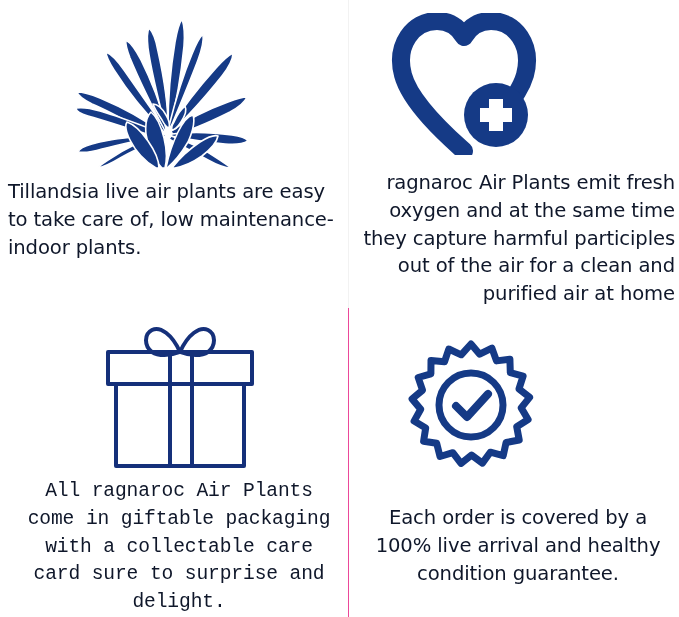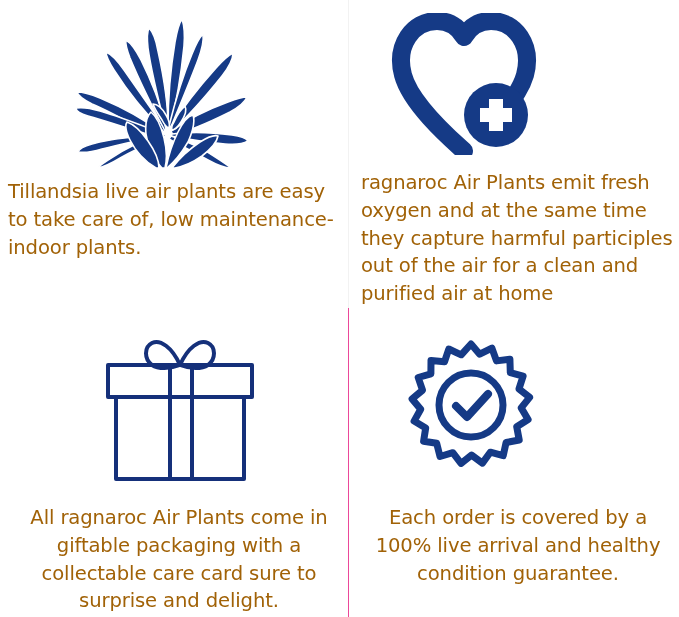--- a/index.html
+++ b/index.html
@@ -24,21 +24,21 @@
   }
   .feature-panel {
     position: relative;
     display: flex;
     flex-direction: column;
     box-sizing: border-box;
     overflow: hidden;
   }
   .panel-plant    { padding: 0 6px 0 4px; }
   .panel-oxygen   { padding: 0 2px 0 12px; border-left: 1px solid #f2f2f2; }
-  .panel-gift     { padding: 0 6px 0 16px; }
+  .panel-gift     { padding: 0 6px 0 16px; font-family: Liberation Mono, monospace; }
   .panel-guarantee{ padding: 0 2px 0 12px; border-left: 1px solid #ec4899; }
 
   .icon-wrap {
     display: flex;
     align-items: center;
     justify-content: center;
     width: 100%;
   }
   .panel-plant .icon-wrap    { height: 178px; }
   .panel-oxygen .icon-wrap   { height: 178px; }
@@ -47,27 +47,27 @@
 
   .panel-plant .icon-wrap    { justify-content: flex-start; padding-left: 72px; }
   .panel-gift .icon-wrap     { justify-content: flex-start; padding-left: 88px; }
   .panel-oxygen .icon-wrap   { justify-content: flex-start; padding-left: 28px; }
   .panel-guarantee .icon-wrap{ justify-content: flex-start; padding-left: 44px; }
 
   .feature-caption {
     font-size: 19.6px;
     line-height: 1.42;
     letter-spacing: -0.12px;
-    color: #a16207;
+    color: #0f172a;
     margin: 0;
     padding: 0;
     white-space: pre-line;
   }
   .panel-plant .feature-caption     { text-align: left;   padding-left: 4px; padding-right: 4px; }
-  .panel-oxygen .feature-caption    { text-align: left; padding: 0 2px 0 0; }
+  .panel-oxygen .feature-caption    { text-align: right; padding: 0 2px 0 0; }
   .panel-gift .feature-caption      { text-align: center; padding: 0 10px; }
   .panel-guarantee .feature-caption { text-align: center; padding: 0 2px 0 0; }
 
   svg { display: block; }
 </style>
 </head>
 <body>
 
 <div class="feature-grid">
 

